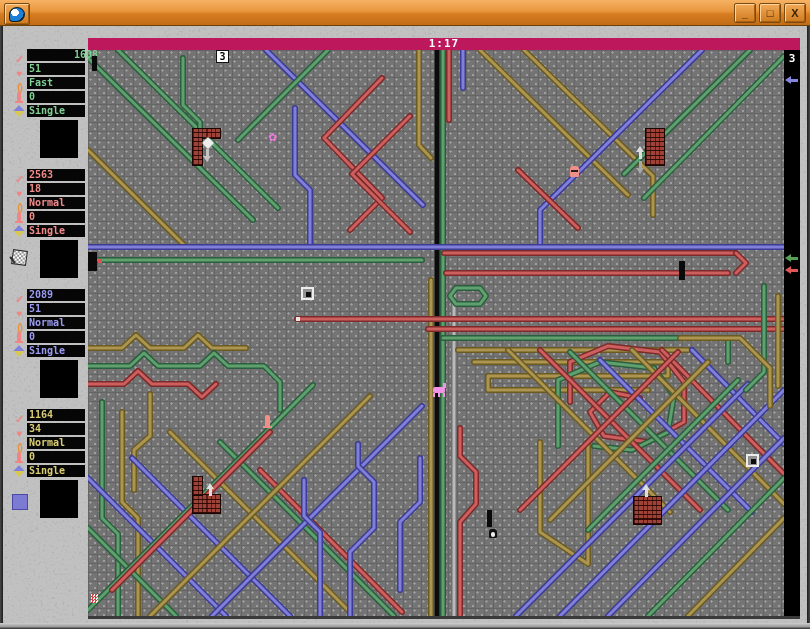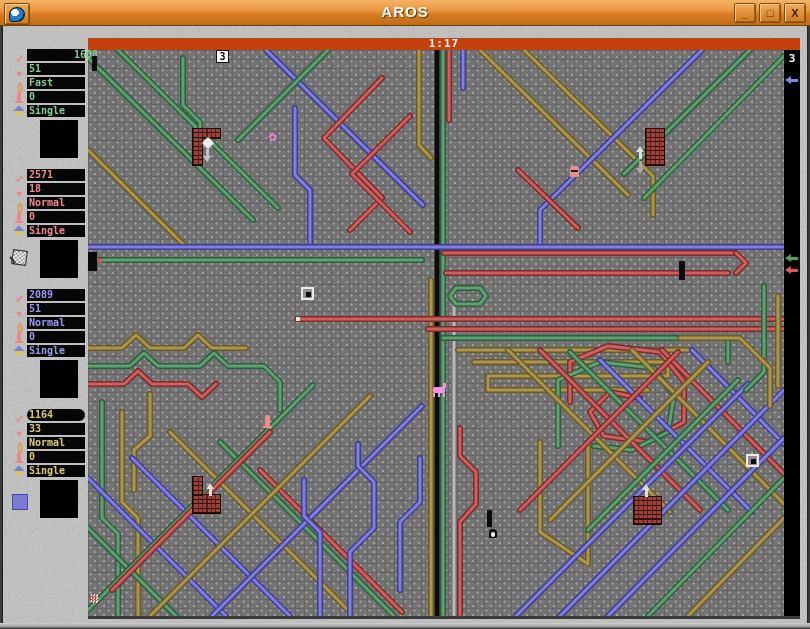--- a/index.html
+++ b/index.html
@@ -27,21 +27,21 @@
     border:1px solid #07202f;}
   
   .edge{position:absolute;background:#222;}
   #edge-l{left:0;top:26px;width:3px;height:603px;background:linear-gradient(90deg,#4a4a4a,#1c1c1c);}
   #edge-r{right:0;top:26px;width:3px;height:603px;background:linear-gradient(90deg,#1c1c1c,#4a4a4a);}
   #edge-b{left:0;bottom:0;width:810px;height:6px;background:linear-gradient(#cfcfcf,#9c9c9c 60%,#2a2a2a);}
   
   #stone{position:absolute;left:3px;top:26px;width:804px;height:600px;background:#9a9a9a;overflow:hidden;}
   #stone svg{position:absolute;left:0;top:0;}
   
-  #topbar{position:absolute;left:88px;top:38px;width:712px;height:16px;background:#c2410c;}
+  #topbar{position:absolute;left:88px;top:38px;width:712px;height:16px;background:#be185d;}
   #timer{position:absolute;left:0;right:0;top:0;text-align:center;color:#fff;
     font-family:"DejaVu Sans Mono",monospace;font-weight:bold;font-size:11px;line-height:12px;letter-spacing:1px;}
   #grid{position:absolute;left:88px;top:50px;width:696px;height:566px;
     background-color:#747474;
     background-image:
       radial-gradient(circle at 2.5px 2.5px, #9e9e9e 0.9px, transparent 1.4px),
       radial-gradient(circle at 7px 7px, #9e9e9e 0.9px, transparent 1.4px),
       linear-gradient(#656565 1px, transparent 1px),
       linear-gradient(90deg,#656565 1px, transparent 1px);
     background-size:9px 9px;overflow:hidden;}
@@ -120,21 +120,20 @@
       </filter>
       <rect width="804" height="600" fill="#9a9a9a"></rect>
       <rect width="804" height="600" filter="url(#noiseF)" opacity="0.85"></rect>
     </svg>
   </div>
 
   <div id="titlebar">
     <div id="logo">
         <div class="swirl"></div>
       </div>
-    <div class="title">AROS</div>
     <div class="tbtn" id="btn-min">_</div>
     <div class="tbtn" id="btn-max">□</div>
     <div class="tbtn" id="btn-close">X</div>
   </div>
 
   <div id="topbar">
     <div id="timer">1:17</div>
   </div>
   <div id="grid">
     <svg id="trail-svg" width="696" height="566">
@@ -328,21 +327,21 @@
           <span class="picon">
             <span class="icon-star"></span>
           </span>
           <div class="pbar" style="color: rgb(127, 208, 146);">Single</div>
         </div>
         <div class="preview" style="top: 71px;"></div>
       </div>
       <div class="pgroup" style="top: 169px; height: 110px;">
         <div class="prow" style="top: 0px; left: 0px; width: 88px;">
           <span class="picon"><span class="icon-check">✓</span></span>
-          <div class="pbar" style="color: rgb(242, 138, 138);">2571</div>
+          <div class="pbar" style="color: rgb(242, 138, 138);">2563</div>
         </div>
         <div class="prow" style="top: 14px; left: 0px; width: 88px;">
           <span class="picon"><span class="icon-heart">♥</span></span>
           <div class="pbar" style="color: rgb(242, 138, 138);">18</div>
         </div>
         <div class="prow" style="top: 28px; left: 0px; width: 88px;">
           <span class="picon"><span class="icon-parens">()</span></span>
           <div class="pbar" style="color: rgb(242, 138, 138);">Normal</div>
         </div>
         <div class="prow" style="top: 42px; left: 0px; width: 88px;">
@@ -382,25 +381,25 @@
           <span class="picon">
             <span class="icon-star"></span>
           </span>
           <div class="pbar" style="color: rgb(154, 154, 242);">Single</div>
         </div>
         <div class="preview" style="top: 71px;"></div>
       </div>
       <div class="pgroup" style="top: 409px; height: 110px;">
         <div class="prow" style="top: 0px; left: 0px; width: 88px;">
           <span class="picon"><span class="icon-check">✓</span></span>
-          <div class="pbar" style="color: rgb(217, 204, 114); border-radius: 6px;">1164</div>
+          <div class="pbar" style="color: rgb(217, 204, 114);">1164</div>
         </div>
         <div class="prow" style="top: 14px; left: 0px; width: 88px;">
           <span class="picon"><span class="icon-heart">♥</span></span>
-          <div class="pbar" style="color: rgb(217, 204, 114);">33</div>
+          <div class="pbar" style="color: rgb(217, 204, 114);">34</div>
         </div>
         <div class="prow" style="top: 28px; left: 0px; width: 88px;">
           <span class="picon"><span class="icon-parens">()</span></span>
           <div class="pbar" style="color: rgb(217, 204, 114);">Normal</div>
         </div>
         <div class="prow" style="top: 42px; left: 0px; width: 88px;">
           <span class="picon">
             <span class="icon-candle"></span>
           </span>
           <div class="pbar" style="color: rgb(217, 204, 114);">0</div>

